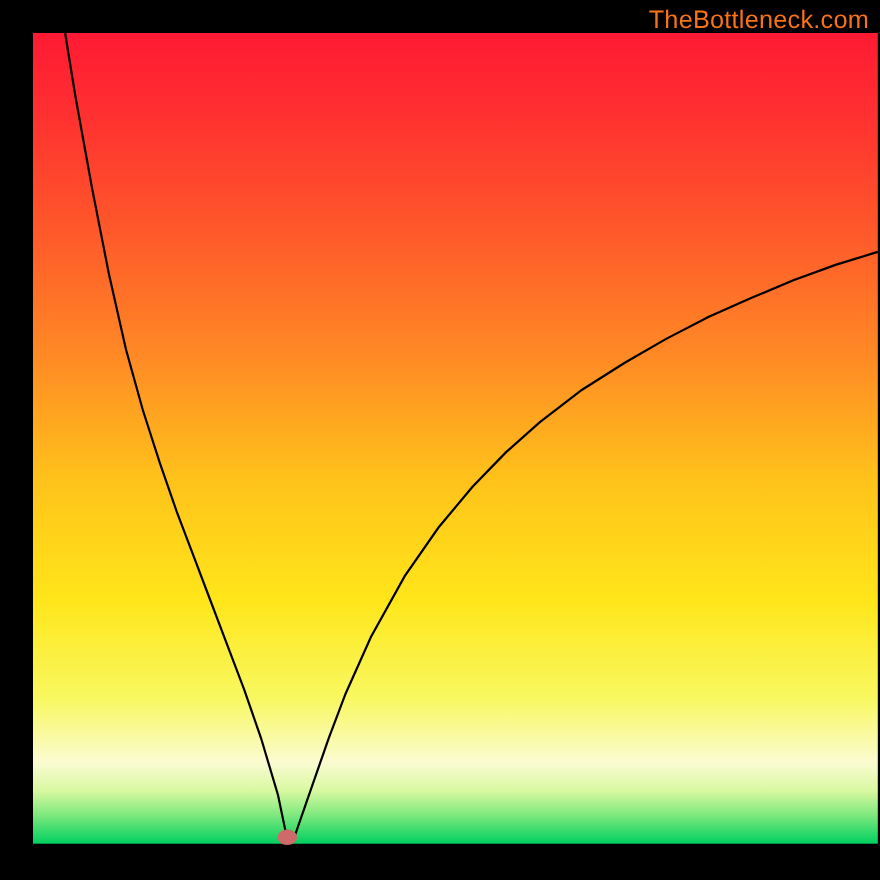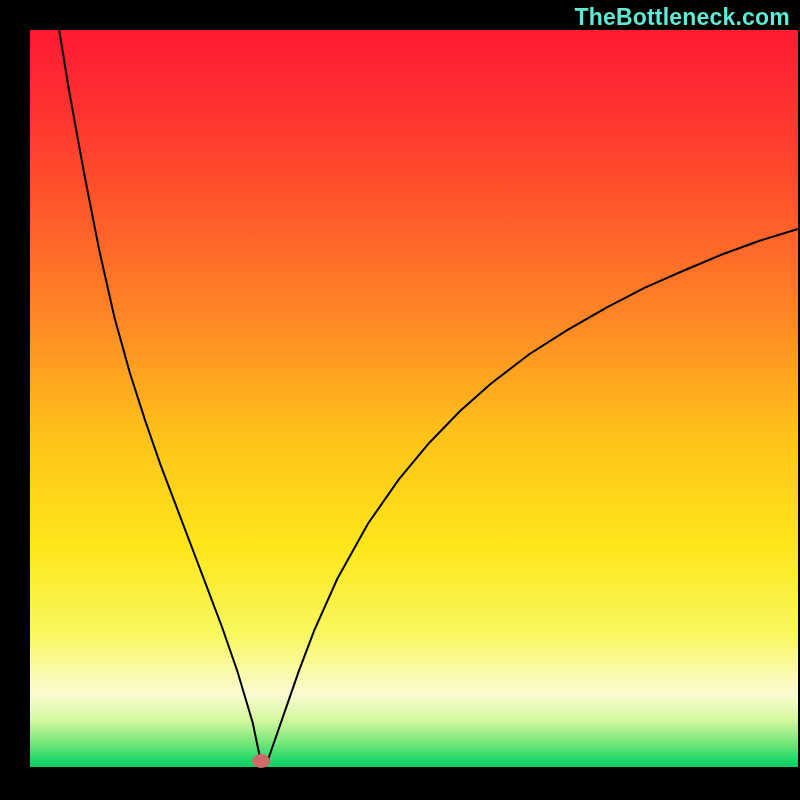--- a/index.html
+++ b/index.html
@@ -17,22 +17,22 @@
     height: 800px;
   }
   svg {
     display: block;
   }
   .watermark {
     position: absolute;
     top: 4px;
     right: 10px;
     font-size: 23px;
-    color: #5eead4;
-    font-weight: 700;
+    color: #f97316;
+    font-weight: 400;
     letter-spacing: 0.2px;
   }
 </style>
 </head>
 <body>
 
 <div class="wrap">
   <svg id="chart-svg" width="800" height="800" viewBox="0 0 800 800">
     <defs>
       <linearGradient id="bg-grad" x1="0" y1="0" x2="0" y2="1">

